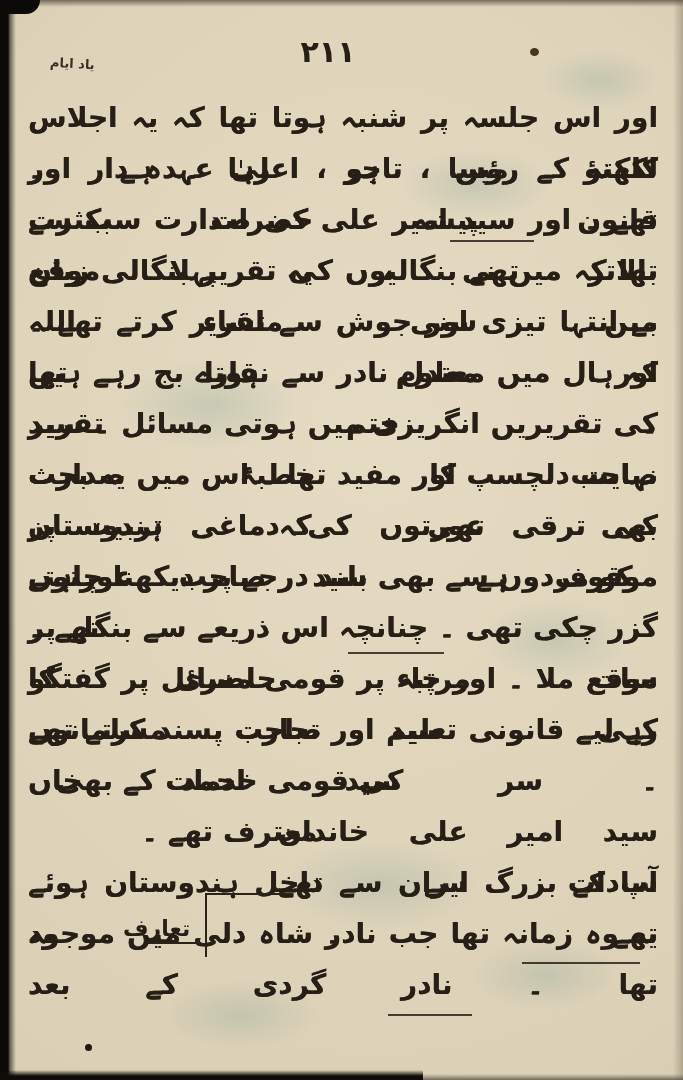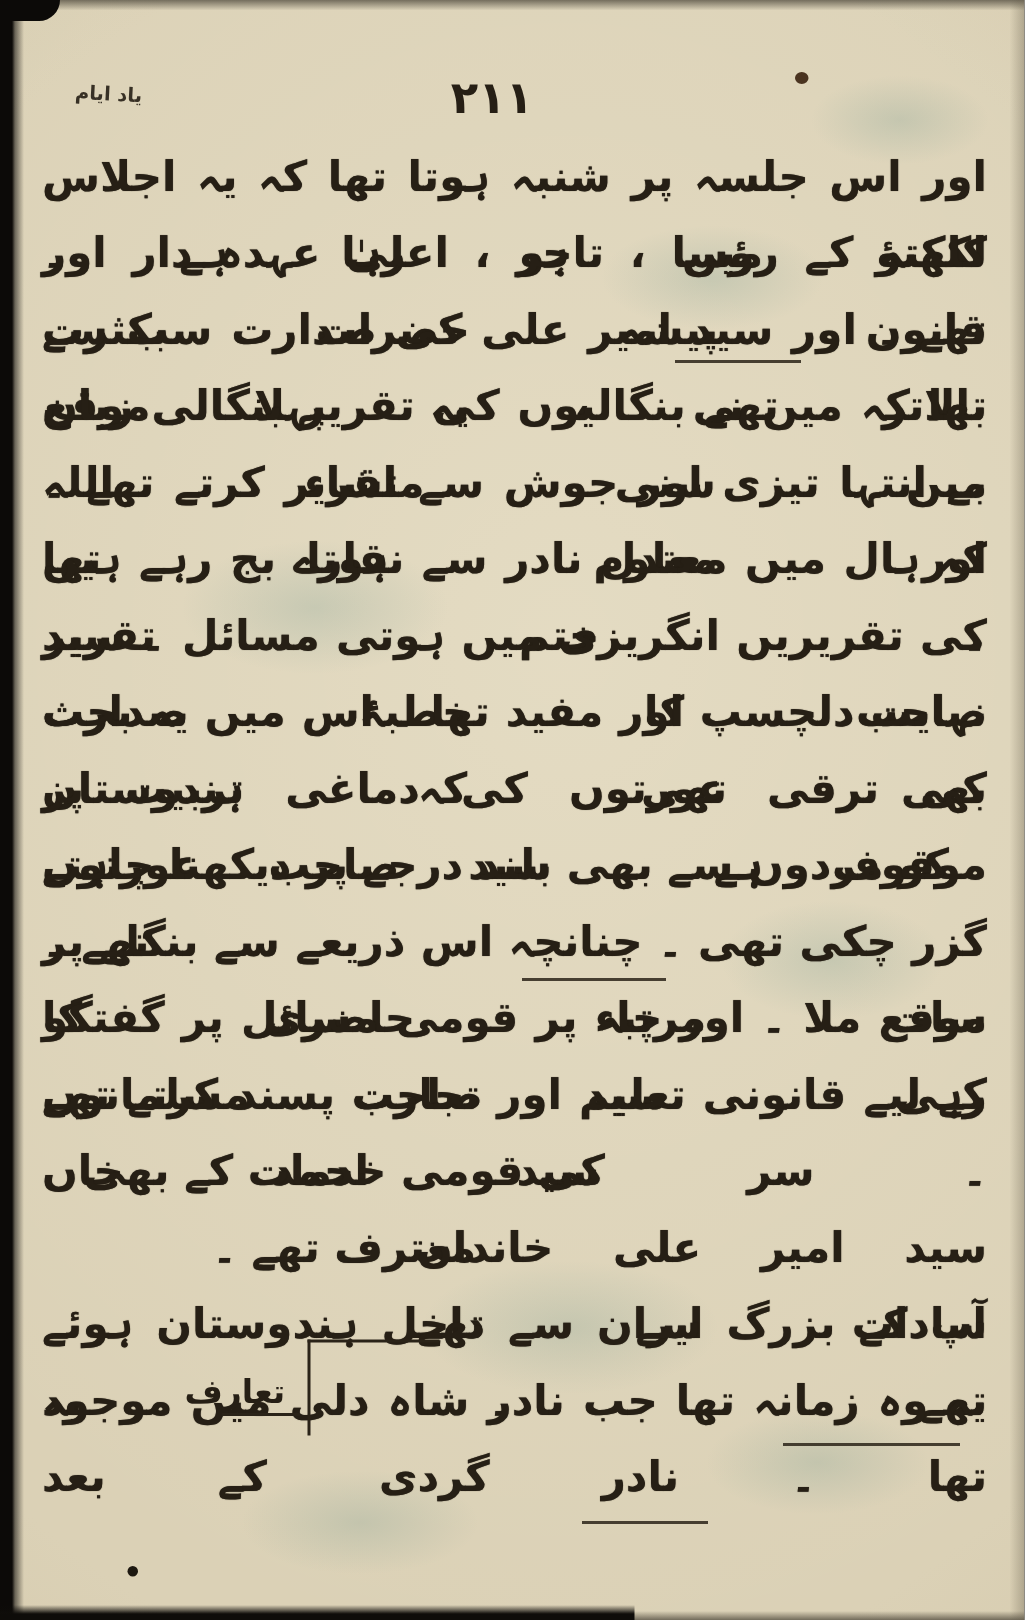--- a/index.html
+++ b/index.html
@@ -27,21 +27,21 @@
     background:linear-gradient(0deg,#0e0c09 0 4px, rgba(14,12,9,.5) 7px, rgba(14,12,9,0));}
   .edge-right{right:0;top:0;width:10px;height:100%;
     background:linear-gradient(270deg, rgba(96,88,70,.35), rgba(96,88,70,0));}
 
   
   .bleed{position:absolute;border-radius:50%;pointer-events:none;
     background:radial-gradient(ellipse at center, rgba(96,140,132,.20), rgba(96,140,132,0) 70%);}
   .spot{position:absolute;border-radius:50%;pointer-events:none;}
 
   .page-number{
-    position:absolute;top:48px;left:288px;width:80px;
+    position:absolute;top:34px;left:288px;width:80px;
     font-size:30px;font-weight:bold;text-align:center;
     letter-spacing:2px;
   }
   .margin-title{
     position:absolute;left:50px;top:56px;
     font-size:13px;font-weight:bold;direction:rtl;
     transform:rotate(3deg);opacity:.9;
   }
 
   .content{

